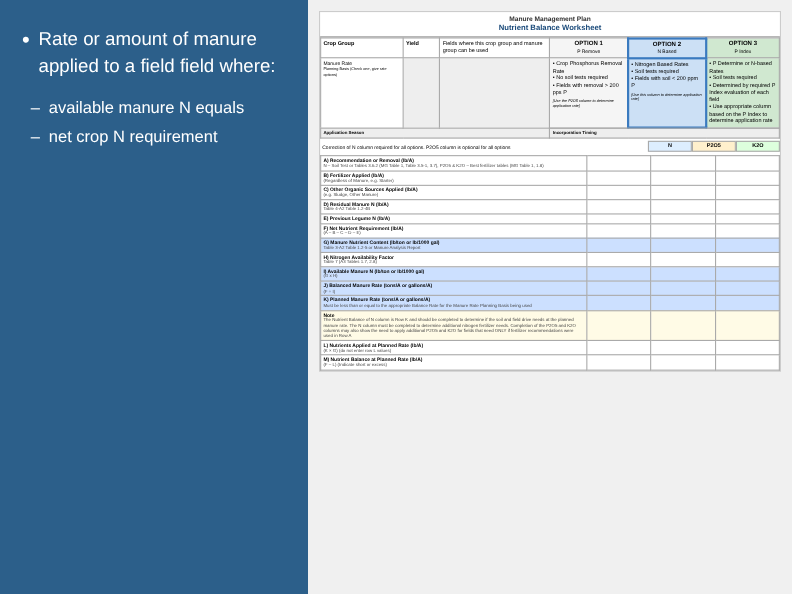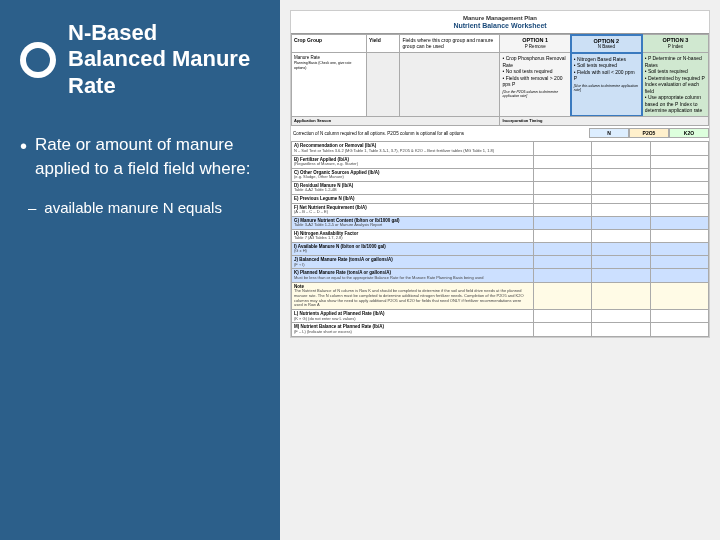--- a/index.html
+++ b/index.html
@@ -176,36 +176,33 @@
       border: 1px solid #aaa;
       padding: 1px 2px;
       font-size: 4.5px;
       vertical-align: top;
     }
   </style>
 </head>
 <body>
 
 <div class="left-panel">
-  <div class="left-panel-header">
-    <div class="circle-icon">
-      <div class="circle-icon-inner"></div>
-    </div>
-    <div class="left-panel-title">N-Based Balanced Manure Rate</div>
-  </div>
   <div class="left-panel-content">
     <div class="bullet-section">
       <div class="bullet-main">
         <span class="bullet-dot">•</span>
         <span>Rate or amount of manure applied to a field field where:</span>
       </div>
       <ul class="sub-bullets">
         <li>
           <span>available manure N equals</span>
         </li>
+        <li>
+          <span>net crop N requirement</span>
+        </li>
       </ul>
     </div>
   </div>
 </div>
 
 <div class="right-panel">
   <div class="worksheet-container">
 
     <div class="worksheet-header">
       <div class="wh-title">Manure Management Plan</div>

